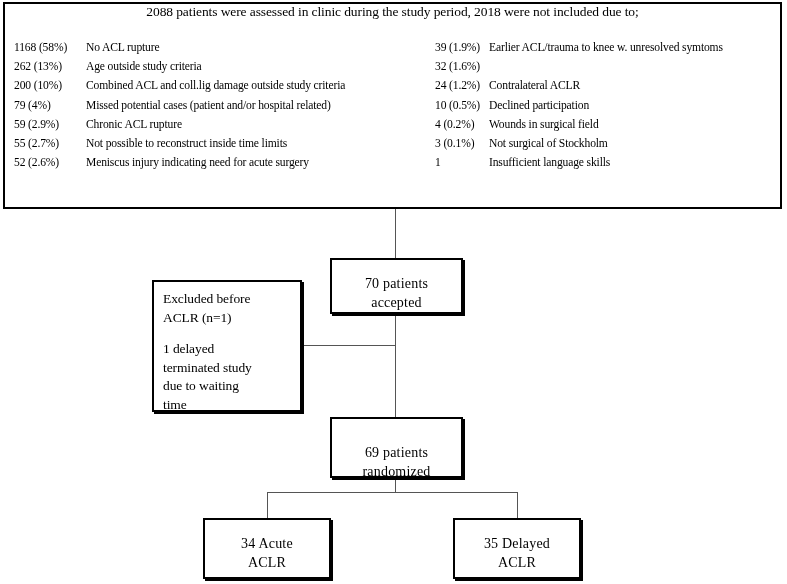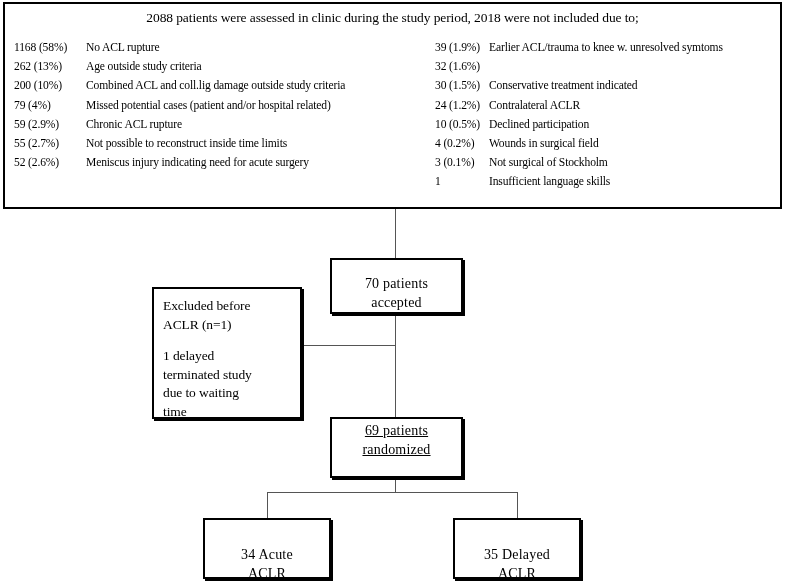--- a/index.html
+++ b/index.html
@@ -34,21 +34,20 @@
     top: 2px;
     width: 779px;
     height: 207px;
     border: 2px solid #000000;
     box-shadow: none;
   }
   .top-header {
     text-align: center;
     font-size: 13.5px;
     line-height: 1.25;
-    padding-top: 6px;
     letter-spacing: -0.1px;
     white-space: nowrap;
   }
   .columns {
     position: absolute;
     left: 0;
     top: 34px;
     width: 100%;
   }
   .col {
@@ -72,21 +71,21 @@
   
   #box-accepted {
     left: 330px;
     top: 258px;
     width: 133px;
     height: 56px;
     border-width: 2px;
   }
   #box-excluded {
     left: 152px;
-    top: 287px;
+    top: 280px;
     width: 150px;
     height: 132px;
     border-width: 2px;
   }
   #box-randomized {
     left: 330px;
     top: 417px;
     width: 133px;
     height: 61px;
     border-width: 2px;
@@ -106,23 +105,23 @@
     border-width: 2px;
   }
 
   .box-text {
     font-size: 14px;
     line-height: 19px;
     text-align: center;
     letter-spacing: 0.2px;
   }
   #box-accepted .box-text   { padding-top: 14px; }
-  #box-randomized .box-text { padding-top: 2px; text-decoration: underline; }
+  #box-randomized .box-text { padding-top: 24px; }
   #box-acute .box-text,
-  #box-delayed .box-text    { padding-top: 25px; }
+  #box-delayed .box-text    { padding-top: 14px; }
 
   .excluded-text {
     font-size: 13.5px;
     line-height: 18.5px;
     text-align: left;
     padding: 8px 0 0 9px;
     letter-spacing: -0.1px;
   }
   .excluded-text .para2 { margin-top: 13px; }
 
@@ -188,24 +187,20 @@
 
       <div class="col col-right">
         <div class="reason-row">
           <span class="reason-count">39 (1.9%)</span>
           <span class="reason-label">Earlier ACL/trauma to knee w. unresolved symtoms</span>
         </div>
         <div class="reason-row">
           <span class="reason-count">32 (1.6%)</span>
         </div>
         <div class="reason-row">
-          <span class="reason-count">30 (1.5%)</span>
-          <span class="reason-label">Conservative treatment indicated</span>
-        </div>
-        <div class="reason-row">
           <span class="reason-count">24 (1.2%)</span>
           <span class="reason-label">Contralateral ACLR</span>
         </div>
         <div class="reason-row">
           <span class="reason-count">10 (0.5%)</span>
           <span class="reason-label">Declined participation</span>
         </div>
         <div class="reason-row">
           <span class="reason-count">4 (0.2%)</span>
           <span class="reason-label">Wounds in surgical field</span>

